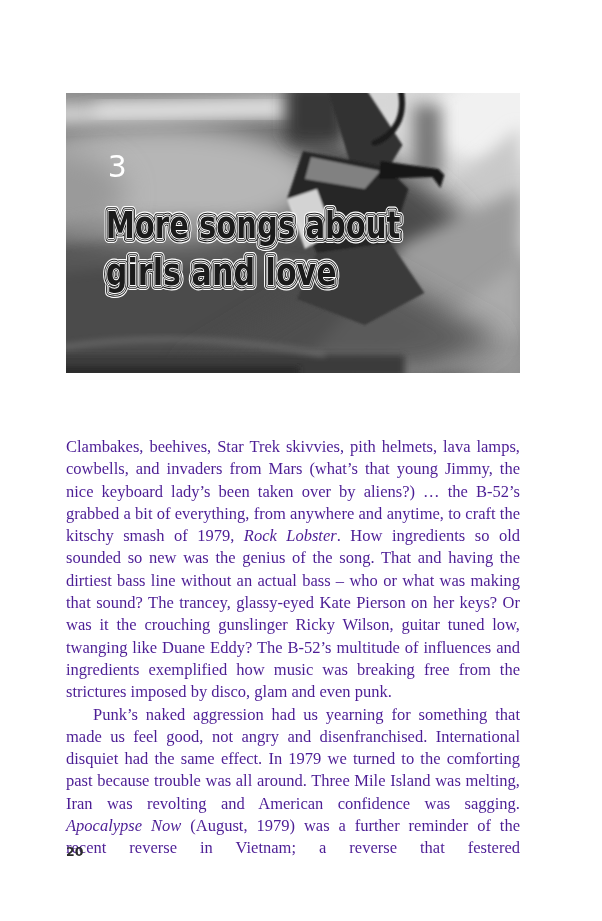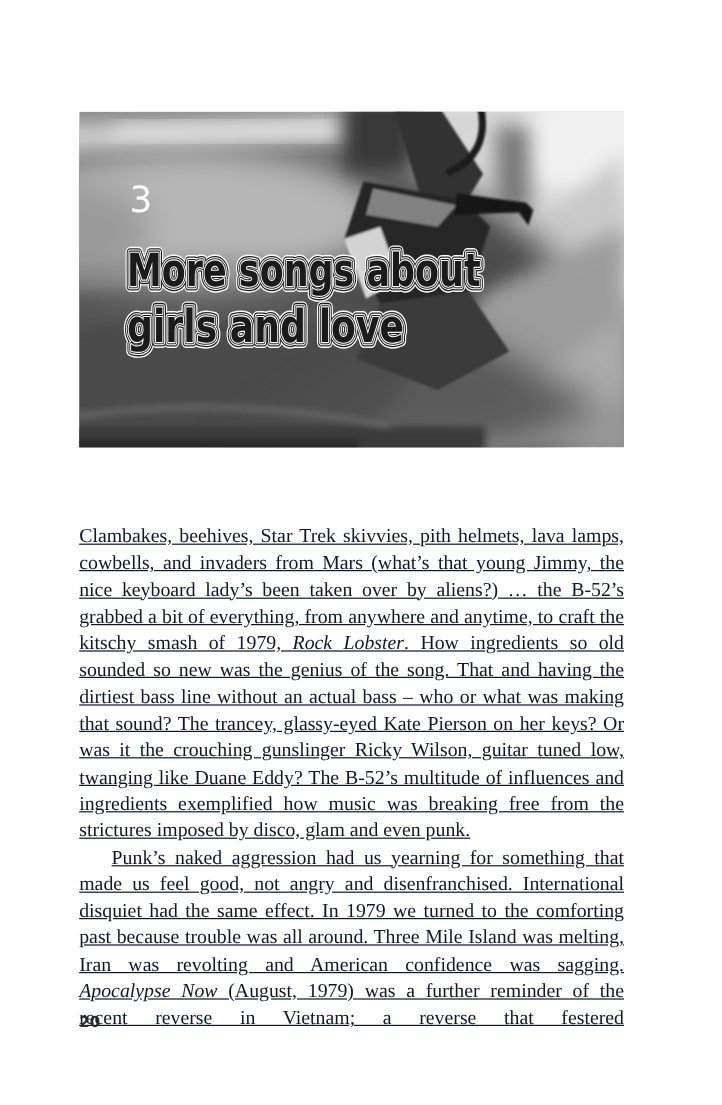--- a/index.html
+++ b/index.html
@@ -121,20 +121,20 @@
         <text class="disco s1" x="40" y="192" textLength="232" lengthAdjust="spacingAndGlyphs">girls and love</text>
         <text class="disco s2" x="40" y="192" textLength="232" lengthAdjust="spacingAndGlyphs">girls and love</text>
         <text class="disco s3" x="40" y="192" textLength="232" lengthAdjust="spacingAndGlyphs">girls and love</text>
         <text class="disco s4" x="40" y="192" textLength="232" lengthAdjust="spacingAndGlyphs">girls and love</text>
         <text class="disco s5" x="40" y="192" textLength="232" lengthAdjust="spacingAndGlyphs">girls and love</text>
         <text class="disco s6" x="40" y="192" textLength="232" lengthAdjust="spacingAndGlyphs">girls and love</text>
       </g>
     </svg>
   </figure>
 
-  <main class="body-text" style="color: #0f172a; text-decoration: underline;">
+  <main class="body-text" style="color: #4c1d95;">
       <p><span>Clambakes, beehives, Star Trek skivvies, pith helmets, lava lamps, cowbells, and invaders from Mars (what’s that young Jimmy, the nice keyboard lady’s been taken over by aliens?) … the B-52’s grabbed a bit of everything, from anywhere and anytime, to craft the kitschy smash of 1979, </span><em>Rock Lobster</em><span>. How ingredients so old sounded so new was the genius of the song. That and having the dirtiest bass line without an actual bass – who or what was making that sound? The trancey, glassy-eyed Kate Pierson on her keys? Or was it the crouching gunslinger Ricky Wilson, guitar tuned low, twanging like Duane Eddy? The B-52’s multitude of influences and ingredients exemplified how music was breaking free from the strictures imposed by disco, glam and even punk.</span></p>
       <p class="indent continues"><span>Punk’s naked aggression had us yearning for something that made us feel good, not angry and disenfranchised. International disquiet had the same effect. In 1979 we turned to the comforting past because trouble was all around. Three Mile Island was melting, Iran was revolting and American confidence was sagging. </span><em>Apocalypse Now</em><span> (August, 1979) was a further reminder of the recent reverse in Vietnam; a reverse that festered</span></p>
     </main>
 
   <span class="page-number">20</span>
 
 </div>
 
 </body></html>

